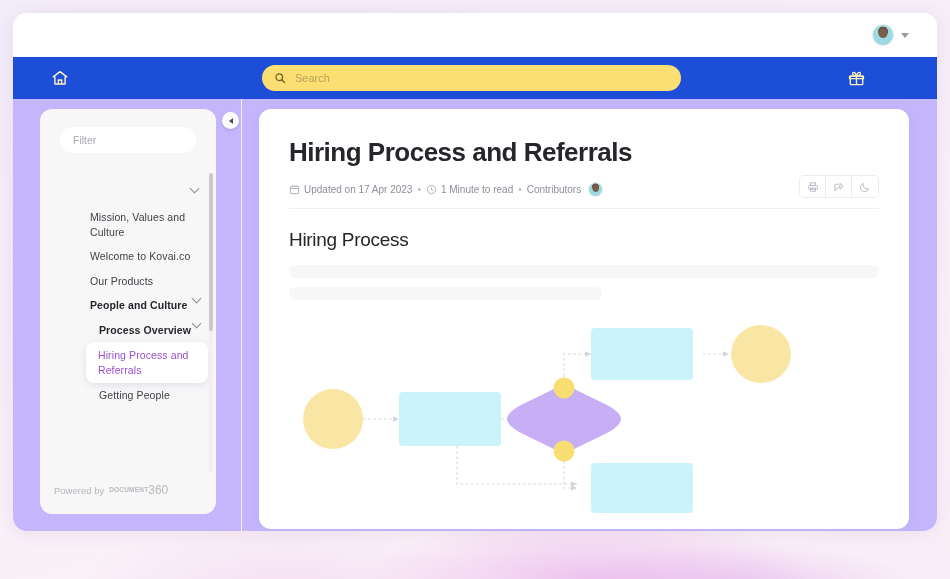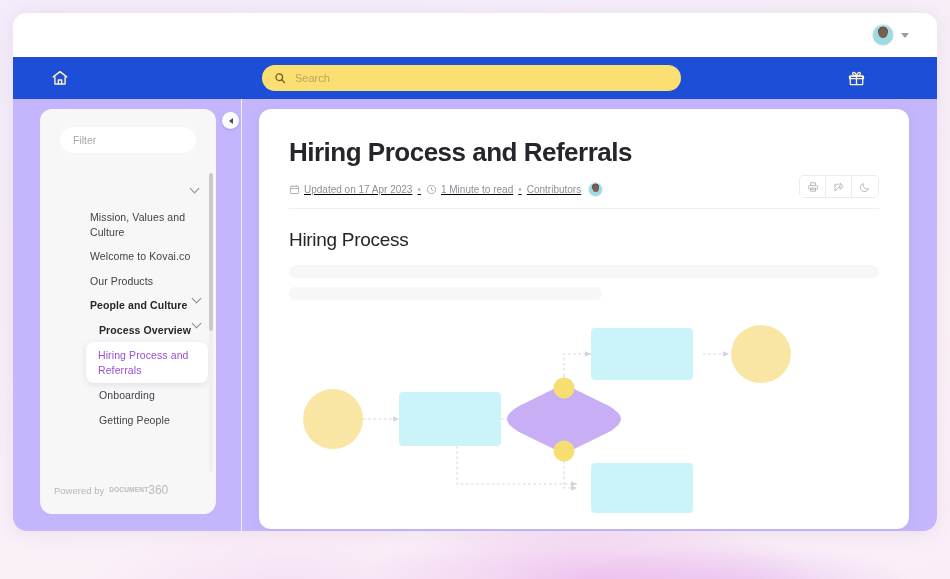--- a/index.html
+++ b/index.html
@@ -204,21 +204,20 @@
   #page-title {
     font-size: 26px; font-weight: bold; color: #25252b;
     letter-spacing: -.5px;
   }
   #meta-row {
     margin-top: 14px;
     display: flex; align-items: center;
     border-bottom: 1px solid #f0f0f3;
     padding-bottom: 11px;
     position: relative;
-    text-decoration: underline;
   }
   .meta-txt { font-size: 10px; color: #8e8e98; }
   .meta-sep { font-size: 10px; color: #b6b6be; margin: 0 5px; }
   .meta-ic { width: 11px; height: 11px; margin-right: 4px; flex: 0 0 auto; }
   .contrib-avatar {
     width: 15px; height: 15px; border-radius: 50%;
     background: radial-gradient(circle at 50% 30%, #6d5647 0 30%, #9ddbe4 32% 100%);
     margin-left: 7px; position: relative; overflow: hidden;
     border: 1px solid #ececf0;
   }
@@ -318,23 +317,20 @@
           <div class="nav-item lvl1 bold">
             <span class="nav-label">People and Culture</span>
             <span class="vchev"></span>
           </div>
           <div class="nav-item lvl2 bold">
             <span class="nav-label">Process Overview</span>
             <span class="vchev"></span>
           </div>
           <div class="nav-item active">
             <span class="nav-label">Hiring Process and Referrals</span>
-          </div>
-          <div class="nav-item lvl2">
-            <span class="nav-label">Onboarding</span>
           </div>
           <div class="nav-item lvl2">
             <span class="nav-label">Getting People</span>
           </div>
         </div>
 
         <div id="sb-track"></div>
         <div id="sb-thumb"></div>
 
         <div id="sb-footer">

